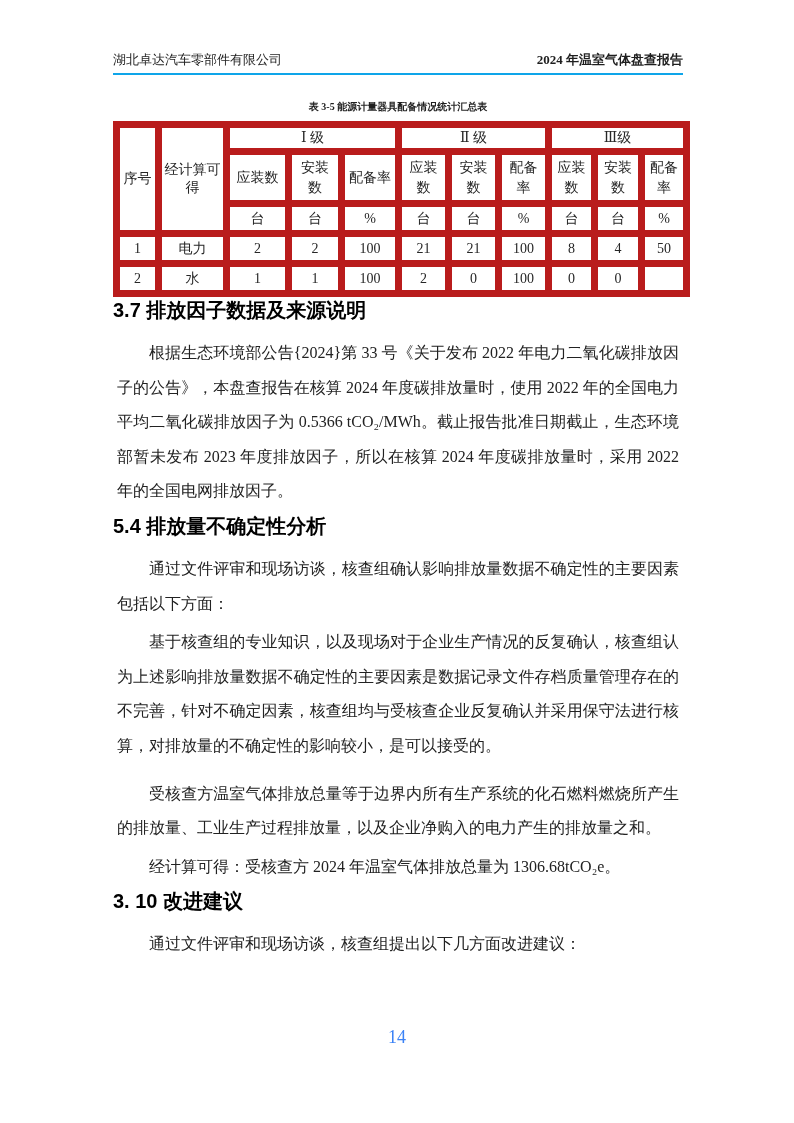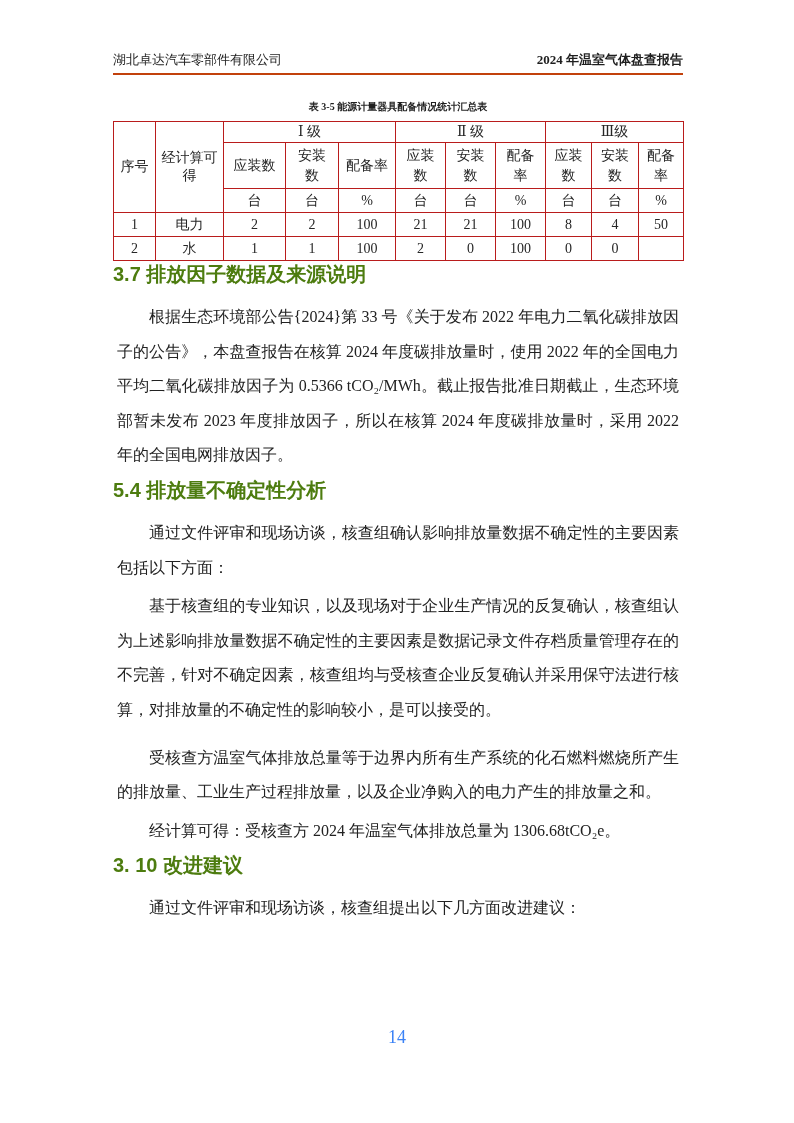--- a/index.html
+++ b/index.html
@@ -16,21 +16,21 @@
     left:113px;top:0;
     width:570px;
   }
   
   .doc-header{
     display:flex;
     justify-content:space-between;
     align-items:flex-end;
     padding-top:52px;
     padding-bottom:5px;
-    border-bottom:2px solid #c2410c;
+    border-bottom:2px solid #0ea5e9;
     font-size:13px;
     line-height:16px;
   }
   .doc-header .report-title{font-weight:bold;}
   
   .table-title{
     margin-top:23px;
     text-align:center;
     font-weight:bold;
     font-size:10px;
@@ -39,37 +39,37 @@
   table.meter-table{
     margin-top:5px;
     width:100%;
     border-collapse:collapse;
     table-layout:fixed;
     font-size:14px;
     text-align:center;
     color:#262626;
   }
   table.meter-table th, table.meter-table td{
-    border:1px solid #b91c1c;
+    border:7px solid #b91c1c;
     font-weight:normal;
     padding:0 1px;
     overflow:hidden;
   }
   table.meter-table{border:1.5px solid #222;}
   tr.group-row th{height:20px;line-height:18px;}
   tr.sub-row th{height:45px;line-height:20px;white-space:pre-line;}
   tr.unit-row td{height:23px;}
   tr.data-row td{height:23px;}
   
   h2.sec{
     font-family:"Liberation Sans","DejaVu Sans",sans-serif;
     font-size:20px;
     line-height:26px;
     font-weight:bold;
-    color:#4d7c0f;
+    color:#000000;
     margin:0;
   }
   .sec-37{margin-top:47px;}
   .sec-38{margin-top:27px;}
   .sec-39{margin-top:29px;}
   .sec-310{margin-top:29px;}
   p.body{
     margin:4px;
     font-size:16px;
     line-height:34.6px;

